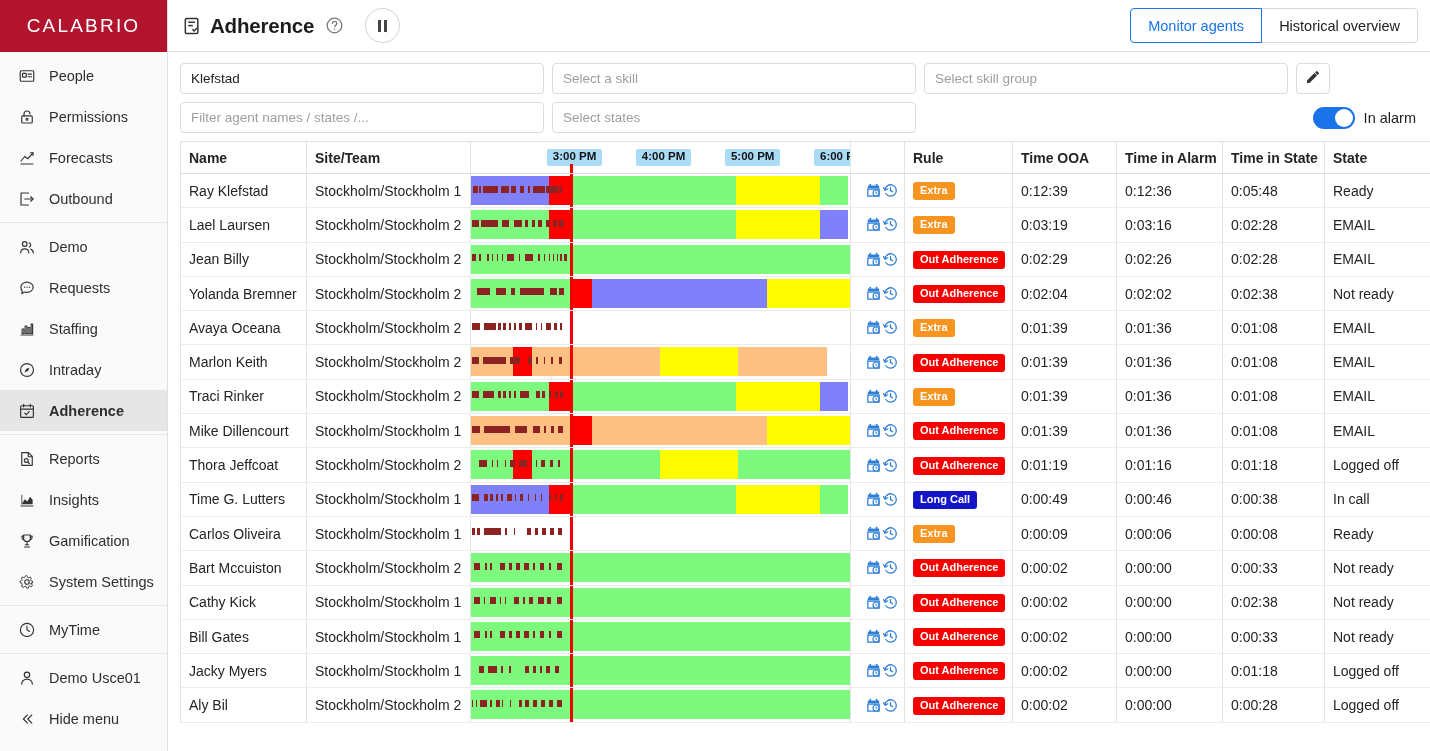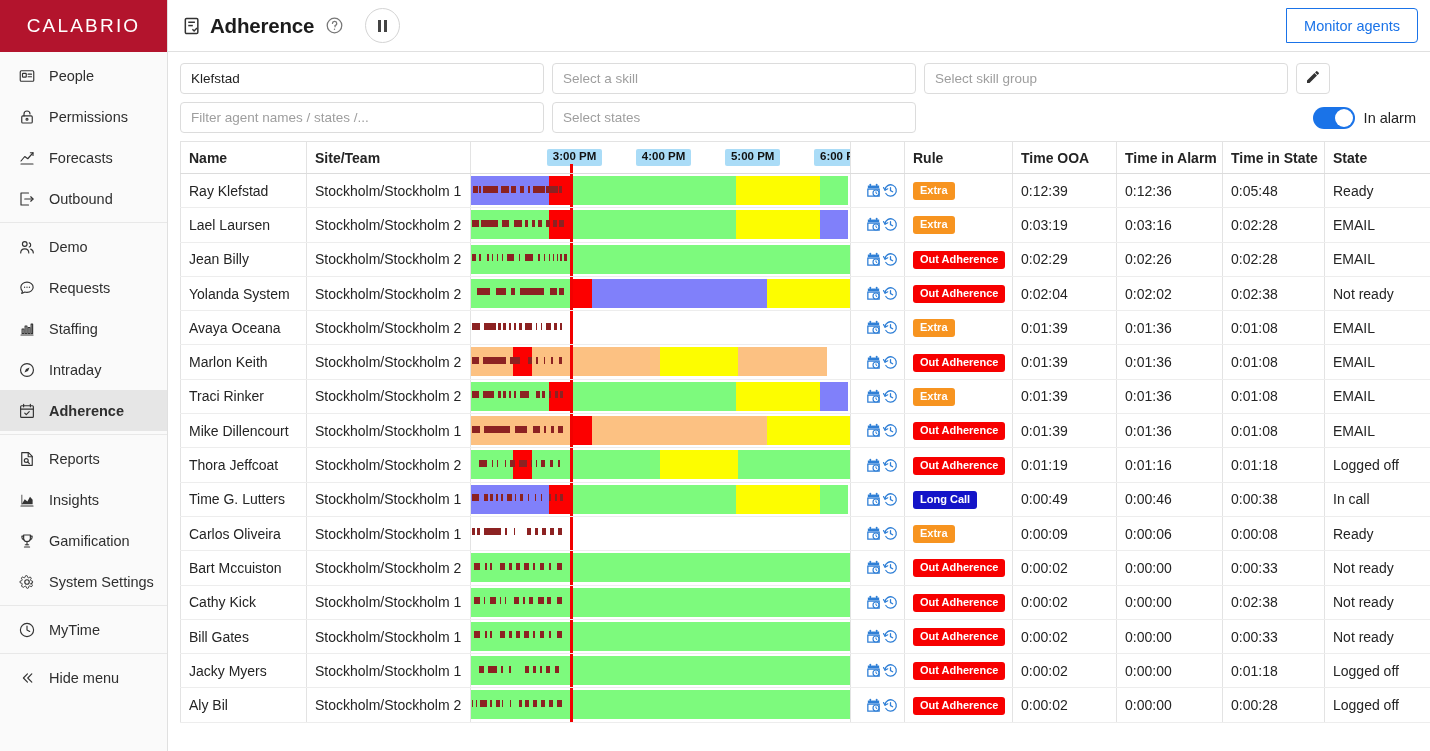--- a/index.html
+++ b/index.html
@@ -350,20 +350,29 @@
             <span class="ico">
               <svg viewBox="0 0 24 24" width="18" height="18" fill="none" stroke="currentColor" stroke-width="1.55" stroke-linecap="round" stroke-linejoin="round">
                 <circle cx="12" cy="12" r="8.8"></circle>
                 <polyline points="12,6.8 12,12 15.6,13.9"></polyline>
               </svg>
             </span>
             <span>MyTime</span>
           </div>
         </div>
         <div class="nav-group last">
+          <div class="nav-item">
+            <span class="ico">
+              <svg viewBox="0 0 24 24" width="18" height="18" fill="none" stroke="currentColor" stroke-width="1.55" stroke-linecap="round" stroke-linejoin="round">
+                <circle cx="12" cy="7.8" r="3.6"></circle>
+                <path d="M4.9 20.3c0-4 3.2-6.8 7.1-6.8s7.1 2.8 7.1 6.8"></path>
+              </svg>
+            </span>
+            <span>Demo Usce01</span>
+          </div>
           <div class="nav-item">
             <span class="ico">
               <svg viewBox="0 0 24 24" width="18" height="18" fill="none" stroke="currentColor" stroke-width="1.55" stroke-linecap="round" stroke-linejoin="round">
                 <polyline points="12.6,6.5 7.2,12 12.6,17.5"></polyline>
                 <polyline points="18.4,6.5 13,12 18.4,17.5"></polyline>
               </svg>
             </span>
             <span>Hide menu</span>
           </div>
         </div>
@@ -391,20 +400,21 @@
       </span>
       <div class="pause-btn">
         <span class="bars">
             <i></i>
             <i></i>
           </span>
       </div>
       <div class="spacer"></div>
       <div class="tabs" id="tabs-container">
           <div class="tab selected">Monitor agents</div>
+          <div class="tab">Historical overview</div>
         </div>
     </div>
 
     <div class="filters">
       <div class="filter-row">
         <div class="sel w1">
           <span>Klefstad</span>
         </div>
         <div class="sel w2 ph">
           <span>Select a skill</span>
@@ -609,21 +619,21 @@
                     </svg></span>
                 </div>
               </td>
               <td><span class="badge out">Out Adherence</span></td>
               <td>0:02:29</td>
               <td>0:02:26</td>
               <td>0:02:28</td>
               <td>EMAIL</td>
             </tr>
             <tr>
-              <td>Yolanda System</td>
+              <td>Yolanda Bremner</td>
               <td>Stockholm/Stockholm 2</td>
               <td class="barcell">
                 <div class="schedule" style="width: 100%;">
                   <div class="seg" style="width: 26%; background: rgb(125, 250, 125);"></div>
                   <div class="seg" style="width: 6%; background: rgb(252, 0, 0);"></div>
                   <div class="seg" style="width: 46%; background: rgb(128, 128, 250);"></div>
                   <div class="seg" style="width: 22%; background: rgb(253, 253, 0);"></div>
                 </div>
                 <div class="actual" style="width: 26%;">
                   <i style="left: 6.57895%; width: 13.1579%;"></i>

